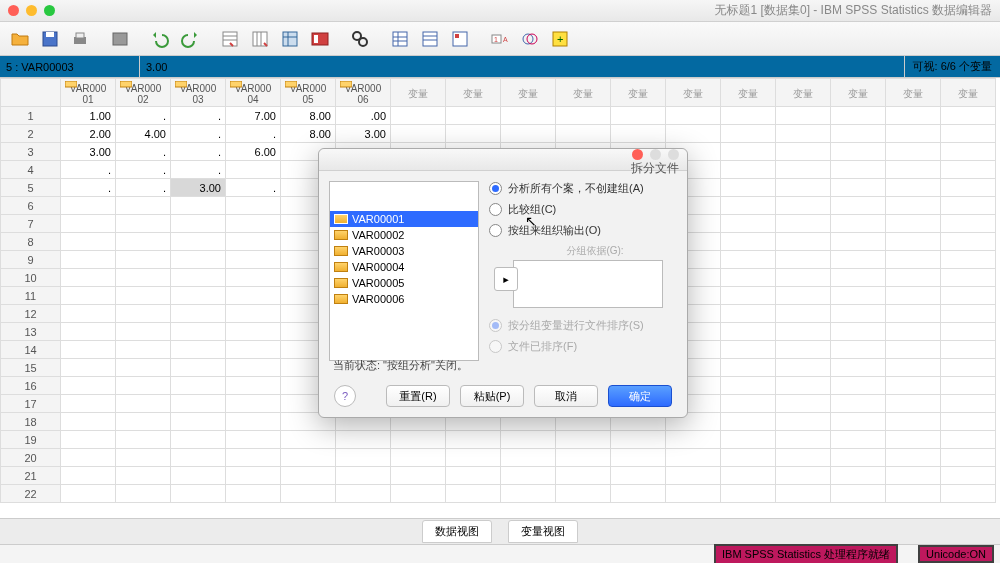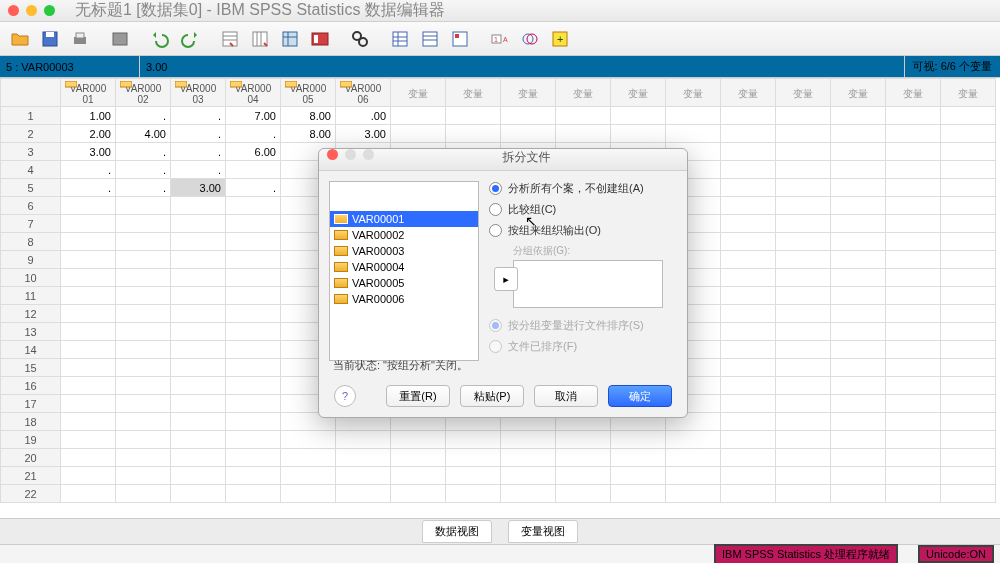--- a/index.html
+++ b/index.html
@@ -2,21 +2,21 @@
 <html><head>
 <meta charset="utf-8">
 <style>
 * { box-sizing: border-box; margin: 0; padding: 0; }
 body { font-family: -apple-system, "Helvetica Neue", Arial, sans-serif; font-size: 11px; background: #f0f0f0; width: 1000px; height: 563px; overflow: hidden; position: relative; }
 
 .titlebar { height: 22px; background: linear-gradient(#f6f6f6,#e8e8e8); border-bottom: 1px solid #d0d0d0; display: flex; align-items: center; padding: 0 8px; }
 .traffic { display: flex; gap: 7px; }
 .tl { width: 11px; height: 11px; border-radius: 50%; }
 .tl.red { background: #ff5f57; } .tl.yel { background: #febc2e; } .tl.grn { background: #28c840; }
-.title { flex: 1; text-align: left; color: #888; font-size: 16px; padding-left: 20px; }
+.title { flex: 1; text-align: right; color: #888; font-size: 12px; padding-left: 20px; }
 
 .toolbar { height: 34px; background: linear-gradient(#fafafa,#ededed); border-bottom: 1px solid #ccc; display: flex; align-items: center; padding: 0 6px; gap: 2px; }
 .tbtn { width: 28px; height: 26px; display: flex; align-items: center; justify-content: center; border-radius: 3px; cursor: pointer; }
 .tbtn.sep { width: 8px; }
 .ico { width: 20px; height: 20px; }
 
 .infobar { height: 22px; background: #0369a1; border-bottom: 1px solid #ccc; display: flex; align-items: center; }
 .cellref { width: 140px; padding: 0 6px; border-right: 1px solid #ccc; height: 100%; display: flex; align-items: center; }
 .cellval { flex: 1; padding: 0 6px; }
 .visinfo { padding: 0 8px; border-left: 1px solid #ccc; height: 100%; display: flex; align-items: center; }
@@ -32,33 +32,33 @@
 .emptycol { color: #999; }
 .selcell { background: #d8d8d8 !important; }
 
 .tabbar { position: absolute; bottom: 19px; left: 0; right: 0; height: 26px; background: #ececec; border-top: 1px solid #ccc; display: flex; align-items: center; justify-content: center; gap: 16px; }
 .tab { padding: 3px 12px; background: #fff; border: 1px solid #ccc; border-radius: 3px 3px 0 0; font-size: 11px; text-align: right; }
 
 .statusbar { position: absolute; bottom: 0; left: 0; right: 0; height: 19px; background: #f4f4f4; border-top: 1px solid #ccc; display: flex; align-items: center; justify-content: flex-end; padding: 0 6px; gap: 20px; font-size: 11px; }
 .statusbar span { border: 2px solid #404040; padding: 1px 6px; background: #be185d; }
 
 .dialog { position: absolute; top: 148px; left: 318px; width: 370px; height: 270px; background: #f2f2f2; border: 1px solid #aaa; border-radius: 6px; box-shadow: 0 8px 30px rgba(0,0,0,0.3); }
-.dlg-title { height: 22px; display: flex; align-items: flex-start; padding: 0 8px; background: linear-gradient(#f8f8f8,#e8e8e8); border-radius: 6px 6px 0 0; border-bottom: 1px solid #d0d0d0; }
+.dlg-title { height: 22px; display: flex; align-items: flex-end; padding: 0 8px; background: linear-gradient(#f8f8f8,#e8e8e8); border-radius: 6px 6px 0 0; border-bottom: 1px solid #d0d0d0; flex-direction: column; }
 .dlg-title .t { flex: 1; text-align: center; color: #555; font-size: 12px; }
 .dlg-body { padding: 10px; display: flex; gap: 10px; }
 .varlist { width: 150px; height: 180px; background: #fff; border: 1px solid #bbb; overflow: auto; }
 .varlist .vi { padding: 2px 4px; display: flex; align-items: center; gap: 4px; }
 .varlist .vi.sel { background: #2e6bff; color: #fff; margin-top: 29px; }
 .ruler-ico { width: 14px; height: 10px; background: linear-gradient(#ffd36b,#f0b030); border: 1px solid #c08010; position: relative; }
 .ruler-ico.sel { border-color: #fff; }
 .rightopts { flex: 1; font-size: 11px; color: #333; }
 .radio-row { display: flex; align-items: center; gap: 6px; margin-bottom: 6px; }
 .radiob { width: 13px; height: 13px; border: 1px solid #888; border-radius: 50%; background: #fff; display: inline-flex; align-items: center; justify-content: center; }
 .radiob.on::after { content: ""; width: 7px; height: 7px; border-radius: 50%; background: #2e6bff; }
-.grplabel { color: #999; font-size: 10px; margin: 4px 0 2px 24px; }
+.grplabel { color: #999; font-size: 10px; margin: 4px 0 2px 24px; text-align: center; }
 .grpbox { width: 150px; height: 48px; background: #fff; border: 1px solid #bbb; margin-left: 24px; }
 .arrowbtn { width: 24px; height: 24px; border: 1px solid #bbb; background: #fff; border-radius: 3px; display: inline-flex; align-items: center; justify-content: center; position: absolute; top: 118px; left: 175px; }
 .disabled { color: #aaa; }
 .statustxt { position: absolute; bottom: 44px; left: 14px; font-size: 11px; color: #444; }
 .dlg-btns { position: absolute; bottom: 10px; left: 0; right: 0; display: flex; justify-content: center; gap: 10px; align-items: center; }
 .helpbtn { width: 22px; height: 22px; border: 1px solid #bbb; border-radius: 50%; color: #7a5cc0; display: flex; align-items: center; justify-content: center; background: #fff; margin-right: 20px; }
 .dbtn { width: 64px; height: 22px; border: 1px solid #bbb; border-radius: 4px; background: linear-gradient(#fff,#f0f0f0); display: flex; align-items: center; justify-content: center; }
 .dbtn.primary { background: linear-gradient(#5aa0ff,#2e6bff); color: #fff; border-color: #1a4fd0; }
 .cursor { position: absolute; top: 64px; left: 206px; font-size: 14px; pointer-events: none; }
 </style>

